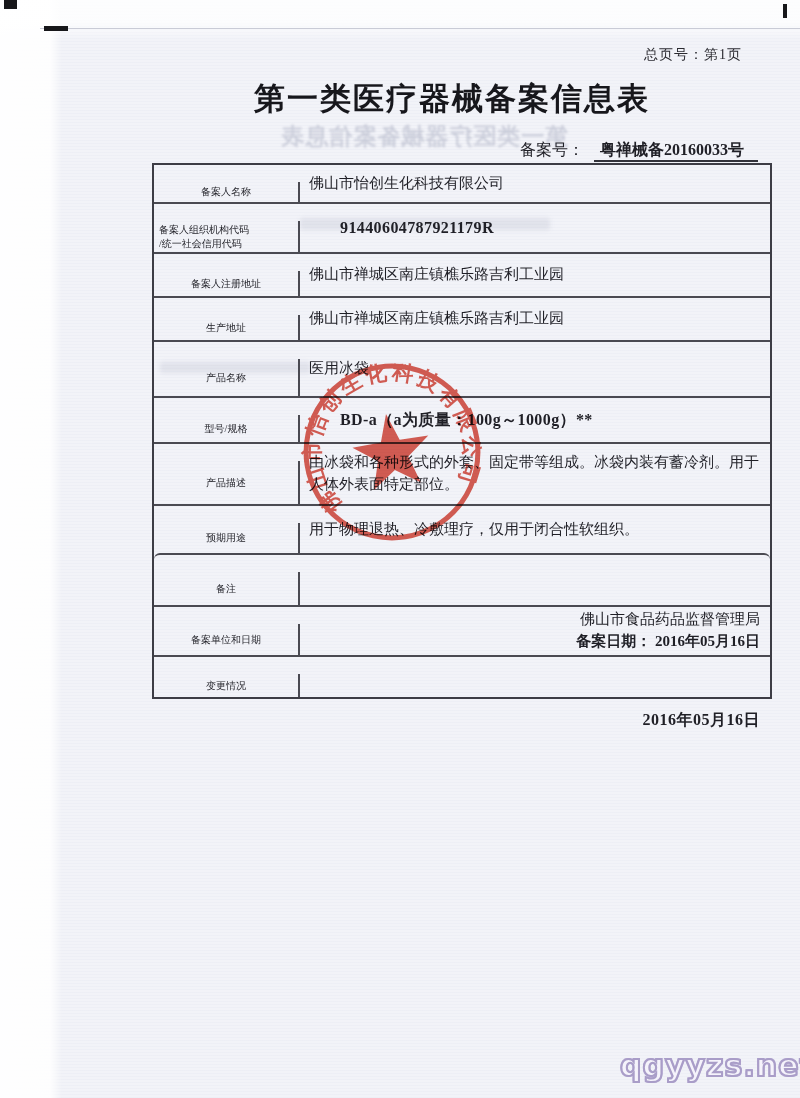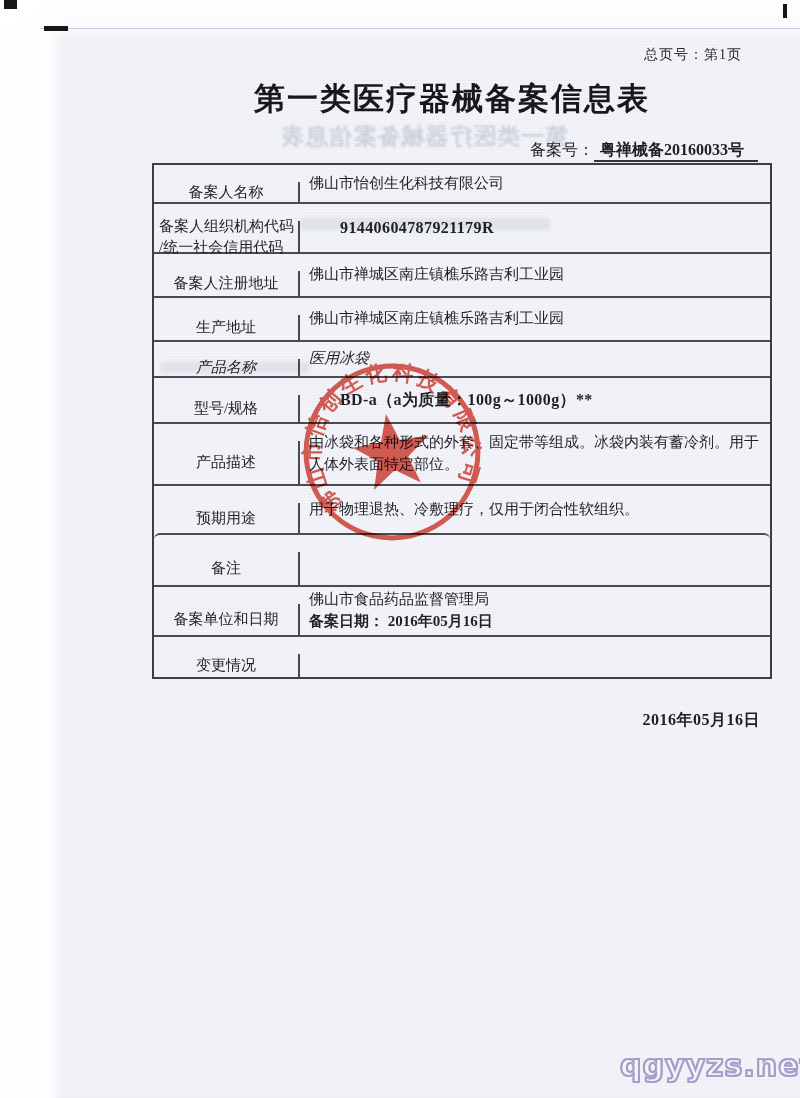--- a/index.html
+++ b/index.html
@@ -28,38 +28,38 @@
     font-family:"Liberation Serif","DejaVu Serif",serif;
   }
   .ghost-title{
     position:absolute;top:121px;left:278px;width:292px;text-align:center;
     transform:scaleX(-1);
     font-size:23px;font-weight:700;color:rgba(148,152,176,.38);
     filter:blur(1.1px);letter-spacing:1px;white-space:nowrap;
   }
   .ghost-smudge{position:absolute;background:rgba(150,155,180,.18);filter:blur(2px);border-radius:3px;}
   .record-no{position:absolute;top:140px;right:42px;font-size:16px;color:#1f1f26;}
-  .record-no .lbl{}
+  .record-no .lbl{margin-right:10px;}
   .record-no .val{border-bottom:2px solid #33333a;padding:0 14px 2px 6px;font-weight:600;}
   
   .tbl{position:absolute;left:152px;top:163px;width:620px;border:2px solid #3d3d45;box-sizing:border-box;}
   .row{display:flex;box-sizing:border-box;}
   .row + .row{border-top:2px solid #4a4a52;}
   .c-label{
     flex:0 0 146px;border-right:2px solid #4a4a52;box-sizing:border-box;
     display:flex;flex-direction:column;align-items:center;justify-content:center;
-    font-size:15px;color:#1f1f26;text-align:center;padding:2px 3px;line-height:1.35;margin-top:17px;
+    font-size:10px;color:#1f1f26;text-align:center;padding:2px 3px;line-height:1.35;margin-top:17px;
   }
   .c-label.left{align-items:flex-start;text-align:left;padding-left:5px;}
   .c-value{
     flex:1;display:flex;align-items:center;box-sizing:border-box;
     font-size:15px;color:#1f1f26;padding:3px 10px 3px 9px;line-height:1.45;
   }
   .c-value.bold{font-weight:700;font-size:16px;letter-spacing:.4px;padding-left:40px;}
-  .c-value.center-col{flex-direction:column;justify-content:center;align-items:flex-start;text-align:center;}
+  .c-value.center-col{flex-direction:column;justify-content:center;align-items:flex-end;text-align:center;}
   .c-value .l2{font-weight:600;}
   
   .stamp{position:absolute;left:296px;top:356px;width:192px;height:192px;mix-blend-mode:multiply;opacity:.92;}
   
   .footer-date{position:absolute;top:710px;right:40px;font-size:16px;color:#1f1f26;font-weight:600;letter-spacing:.5px;}
   .watermark{
     position:absolute;left:620px;top:1048px;
     font-family:"DejaVu Sans","Liberation Sans",sans-serif;
     font-size:30px;font-weight:900;letter-spacing:1px;
     color:#f5f3fb;
@@ -105,21 +105,21 @@
     <div class="row" style="height:44px;justify-content:center;">
       <div class="c-label">备案人注册地址</div>
       <div class="c-value">佛山市禅城区南庄镇樵乐路吉利工业园</div>
     </div>
 
     <div class="row" style="height:44px;">
       <div class="c-label">生产地址</div>
       <div class="c-value">佛山市禅城区南庄镇樵乐路吉利工业园</div>
     </div>
 
-    <div class="row" style="height:36px;font-style:italic;">
+    <div class="row" style="height:56px;">
       <div class="c-label">产品名称</div>
       <div class="c-value">医用冰袋</div>
     </div>
 
     <div class="row" style="height:46px;">
       <div class="c-label">型号/规格</div>
       <div class="c-value bold">BD-a（a为质量：100g～1000g）**</div>
     </div>
 
     <div class="row" style="height:62px;">

